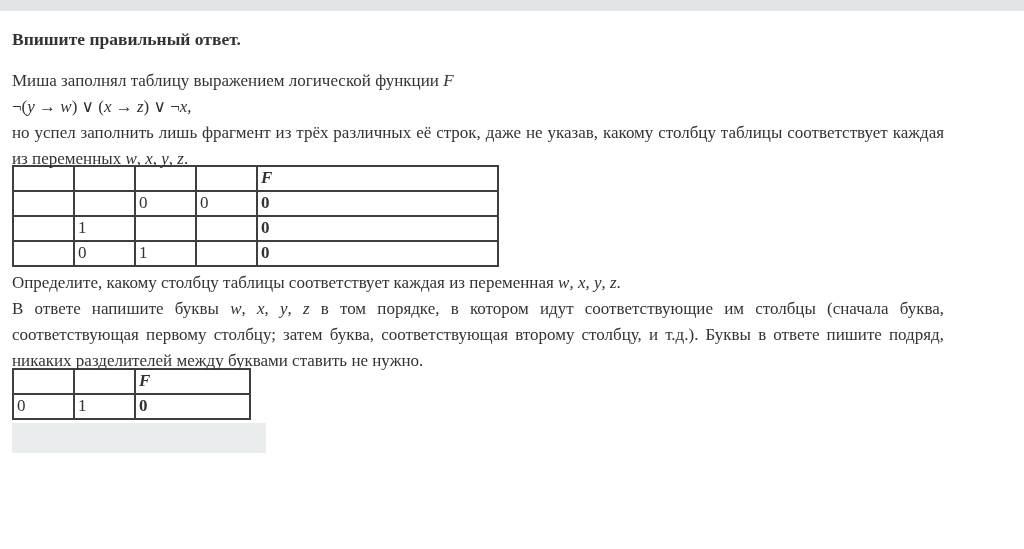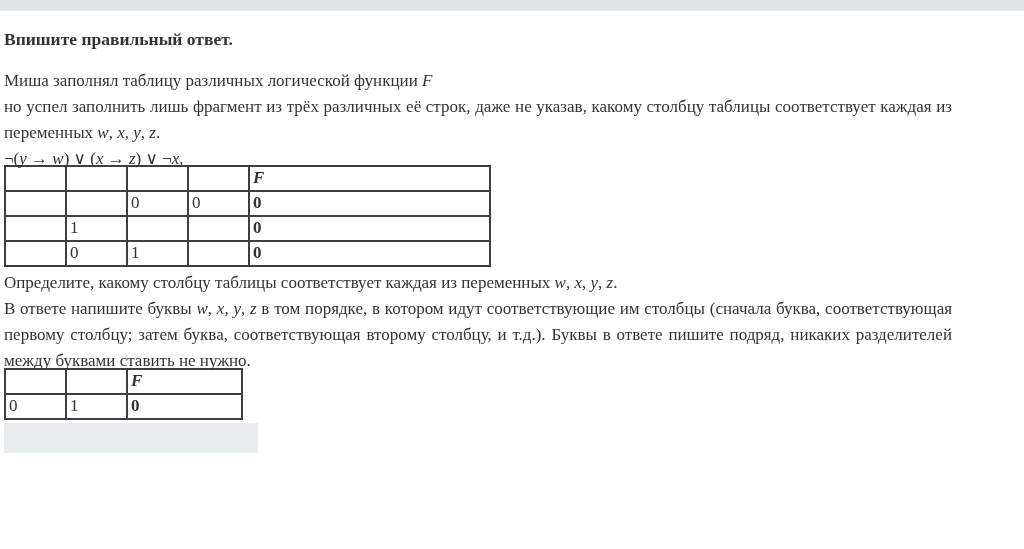--- a/index.html
+++ b/index.html
@@ -1,21 +1,21 @@
 <!DOCTYPE html>
 <html lang="ru"><head>
 <meta charset="utf-8">
 <style>
   * { box-sizing: border-box; margin: 0; padding: 0; }
   html, body { width: 1024px; height: 549px; background: #ffffff; overflow: hidden; }
   body { font-family: "Liberation Serif", serif; color: #333333; }
 
   .top-bar { width: 100%; height: 11px; background: #e1e5e6; }
 
-  .content { padding: 0 4px; width: 956px; }
+  .content { padding: 0 12px; width: 956px; }
 
   .heading { font-size: 17.5px; line-height: 22px; font-weight: bold; margin-top: 17px; }
 
   p.line { font-size: 17px; line-height: 26px; }
   .intro { margin-top: 18px; }
   .formula { margin-top: 0; }
   .fragment-note { text-align: justify; }
   .instructions { text-align: justify; }
 
   .i  { font-style: italic; }
@@ -54,25 +54,25 @@
 </style>
 </head>
 <body>
 
 <div class="top-bar"></div>
 
 <div class="content">
 
   <h1 class="heading">Впишите правильный ответ.</h1>
 
-  <p class="line intro"><span>Миша заполнял таблицу различных логической функции  </span><span class="i">F</span></p>
+  <p class="line intro"><span>Миша заполнял таблицу выражением логической функции  </span><span class="i">F</span></p>
+
+  <p class="line formula"><span>¬(</span><span class="i">y</span><span> → </span><span class="i">w</span><span>) ∨ (</span><span class="i">x</span><span> → </span><span class="i">z</span><span>) ∨ ¬</span><span class="i">x</span><span>,</span></p>
 
   <p class="line fragment-note"><span>но успел заполнить лишь фрагмент из трёх различных её строк, даже не указав, какому столбцу таблицы соответствует каждая из переменных </span><span class="i">w</span><span>, </span><span class="i">x</span><span>, </span><span class="i">y</span><span>, </span><span class="i">z</span><span>.</span></p>
-
-  <p class="line formula"><span>¬(</span><span class="i">y</span><span> → </span><span class="i">w</span><span>) ∨ (</span><span class="i">x</span><span> → </span><span class="i">z</span><span>) ∨ ¬</span><span class="i">x</span><span>,</span></p>
 
   <table class="grid main-table" style="width: 485px;">
       <colgroup>
         <col style="width: 61px;">
         <col style="width: 61px;">
         <col style="width: 61px;">
         <col style="width: 61px;">
         <col style="width: 241px;">
       </colgroup>
       <tbody>
@@ -100,21 +100,21 @@
         <tr>
           <td></td>
           <td>0</td>
           <td>1</td>
           <td></td>
           <td class="b">0</td>
         </tr>
       </tbody>
     </table>
 
-  <p class="line determine"><span>Определите, какому столбцу таблицы соответствует каждая из переменных  </span><span class="i">w</span><span>, </span><span class="i">x</span><span>, </span><span class="i">y</span><span>, </span><span class="i">z</span><span>.</span></p>
+  <p class="line determine"><span>Определите, какому столбцу таблицы соответствует каждая из переменная  </span><span class="i">w</span><span>, </span><span class="i">x</span><span>, </span><span class="i">y</span><span>, </span><span class="i">z</span><span>.</span></p>
 
   <p class="line instructions"><span>В ответе напишите буквы </span><span class="i">w</span><span>, </span><span class="i">x</span><span>, </span><span class="i">y</span><span>, </span><span class="i">z</span><span> в том порядке, в котором идут соответствующие им столбцы (сначала буква, соответствующая первому столбцу; затем буква, соответствующая второму столбцу, и т.д.). Буквы в ответе пишите подряд, никаких разделителей между буквами ставить не нужно.</span></p>
 
 
   <table class="grid example-table" style="width: 237px;">
       <colgroup>
         <col style="width: 61px;">
         <col style="width: 61px;">
         <col style="width: 115px;">
       </colgroup>

